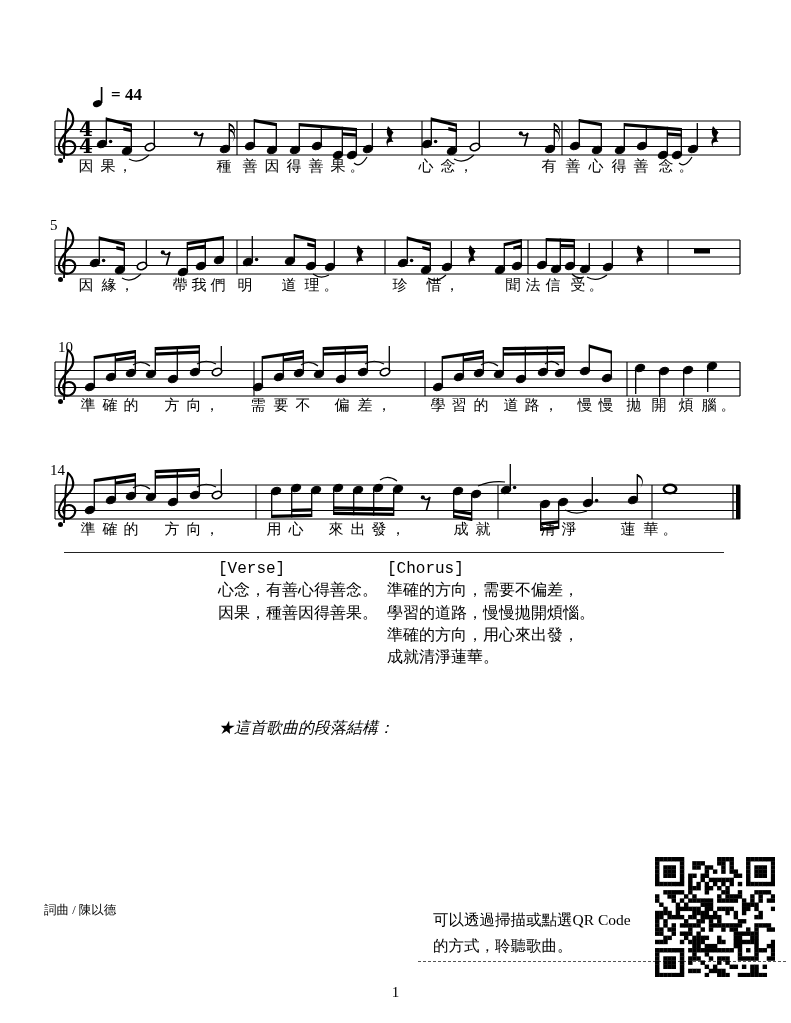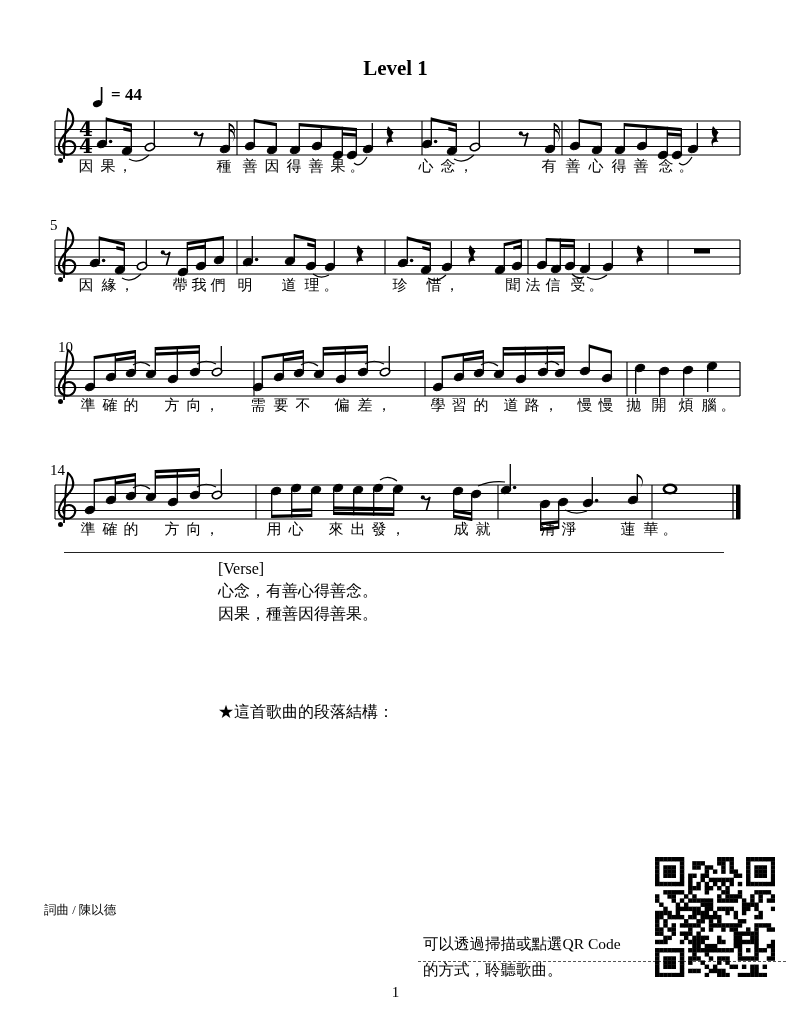--- a/index.html
+++ b/index.html
@@ -10,35 +10,34 @@
          font-size:37px;letter-spacing:9px;text-indent:9px;font-weight:500;}
   .subtitle{position:absolute;left:0;top:56px;width:100%;text-align:center;
             font-size:21px;font-weight:bold;}
   .tempo{position:absolute;left:92px;top:85px;display:flex;align-items:flex-start;}
   .tempo .lbl{font-size:17px;font-weight:bold;margin-left:5px;margin-top:0px;}
   .syl{position:absolute;transform:translateX(-50%);font-size:15px;white-space:nowrap;
        font-family:"Liberation Serif","DejaVu Serif",serif;}
   .mnum{position:absolute;font-size:15px;font-family:"Liberation Serif","DejaVu Serif",serif;}
   .rule-solid{position:absolute;left:64px;top:552px;width:660px;border-top:1px solid #222;}
   .lyrcol{position:absolute;top:558px;font-size:16px;line-height:22.3px;white-space:nowrap;}
-  .lyrcol .line{display:block;}
-  .structure{position:absolute;left:218px;top:700px;font-size:16px;line-height:23px;white-space:nowrap;}
-  .qrtext{position:absolute;left:423px;font-size:15.5px;white-space:nowrap;margin-top:24px;}
+  .lyrcol .line{display:block;font-family:Liberation Mono, monospace;}
+  .structure{position:absolute;left:218px;top:716px;font-size:16px;line-height:23px;white-space:nowrap;font-style:italic;}
+  .qrtext{position:absolute;left:433px;font-size:15.5px;white-space:nowrap;}
   .rule-dashed{position:absolute;left:418px;top:961px;width:368px;border-top:1.5px dashed #555;}
   .credit{position:absolute;left:44px;top:902px;font-size:12.5px;
           font-family:Liberation Serif, serif;}
   .pagenum{position:absolute;left:0;top:984px;width:100%;text-align:center;font-size:15px;}
   #qr{position:absolute;left:655px;top:857px;}
 </style>
 </head>
 <body>
 
 <div class="page">
 
-  <div class="subtitle">Level 1</div>
 
   <div class="tempo">
     <svg width="14" height="24">
       <line x1="9.6" y1="2" x2="9.6" y2="18" stroke="#000" stroke-width="1.7"></line>
       <ellipse cx="5.4" cy="18.6" rx="4.6" ry="3.3" fill="#000" transform="rotate(-20 5.4 18.6)"></ellipse>
     </svg>
     <span class="lbl">= 44</span>
   </div>
 
   <svg id="score" width="791" height="1023">
@@ -462,20 +461,27 @@
     </div>
 
   <div class="rule-solid"></div>
 
   <div class="lyrcol" style="left:218px">
     <span class="line">[Verse]</span>
     <span class="line">心念，有善心得善念。</span>
     <span class="line">因果，種善因得善果。</span>
   </div>
 
+  <div class="lyrcol" style="left:387px">
+    <span class="line">[Chorus]</span>
+    <span class="line">準確的方向，需要不偏差，</span>
+    <span class="line">學習的道路，慢慢拋開煩惱。</span>
+    <span class="line">準確的方向，用心來出發，</span>
+    <span class="line">成就清淨蓮華。</span>
+  </div>
 
   <div class="structure">
     <span class="line" style="display:block">★這首歌曲的段落結構：</span>
   </div>
 
   <div class="qrtext" style="top:910px">可以透過掃描或點選QR Code</div>
   <div class="qrtext" style="top:936px">的方式，聆聽歌曲。</div>
   <div class="rule-dashed"></div>
   <svg id="qr" width="120" height="120">
       <rect x="62.06896551724138" y="0" width="4.437931034482759" height="4.437931034482759" fill="#000"></rect>

